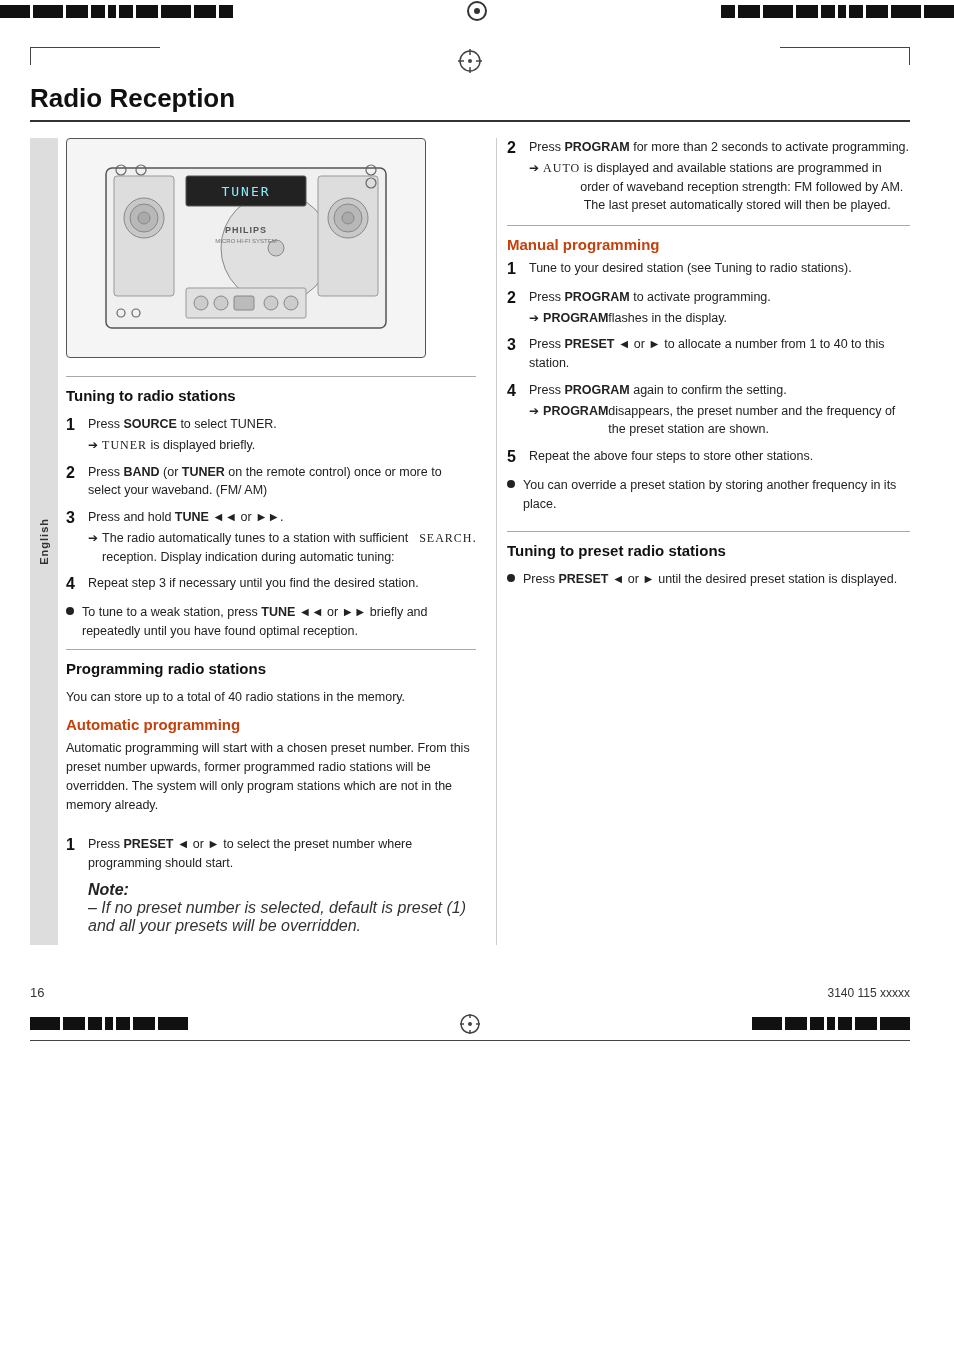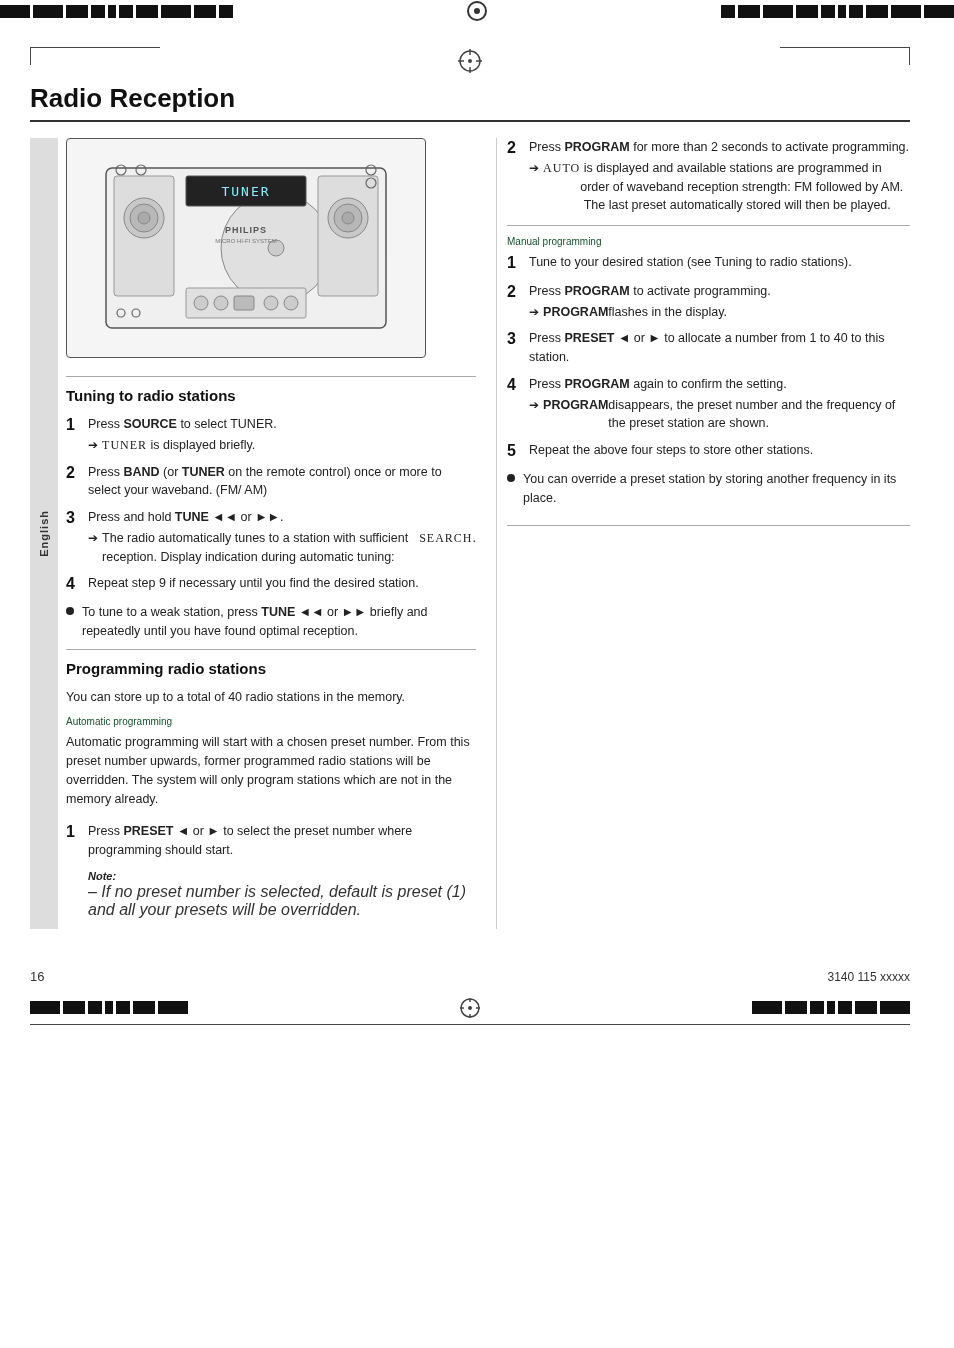--- a/index.html
+++ b/index.html
@@ -128,23 +128,23 @@
       padding-bottom: 3px;
     }
 
     .section-divider {
       border: none;
       border-top: 1px solid #aaa;
       margin-bottom: 10px;
     }
 
     .sub-heading {
-      font-size: 10px;
-      font-weight: normal;
-      color: #14532d;
+      font-size: 15px;
+      font-weight: bold;
+      color: #c2410c;
       margin-bottom: 6px;
       margin-top: 10px;
     }
 
     
     .step {
       display: flex;
       margin-bottom: 8px;
       align-items: flex-start;
     }
@@ -208,21 +208,21 @@
     .note-text {
       font-size: 16px;
       font-style: italic;
       color: #333;
       margin-top: 4px;
     }
 
     .note-label {
       font-weight: bold;
       font-style: italic;
-      font-size: 11px;
+      font-size: 16px;
     }
 
     
     .mono-display {
       font-family: Liberation Serif, serif;
       font-size: 12px;
       letter-spacing: 1px;
     }
 
     
@@ -447,37 +447,37 @@
           <div class="arrow-indent">
             <span class="arrow-symbol">➔</span>
             The radio automatically tunes to a station with sufficient reception. Display indication during automatic tuning: <span class="mono-display">SEARCH</span>.
           </div>
         </div>
       </div>
 
       <div class="step">
         <div class="step-number">4</div>
         <div class="step-content">
-          Repeat step 9 if necessary until you find the desired station.
+          Repeat step 3 if necessary until you find the desired station.
         </div>
       </div>
 
       <div class="bullet-item">
         <div class="bullet-dot"></div>
         <div class="bullet-content">
           To tune to a weak station, press <strong>TUNE ◄◄</strong> or <strong>►►</strong> briefly and repeatedly until you have found optimal reception.
         </div>
       </div>
 
       <hr class="section-divider">
       <div class="section-heading">Programming radio stations</div>
       <p style="font-size:12.5px; line-height:1.5; margin-bottom:10px; color:#222;">You can store up to a total of 40 radio stations in the memory.</p>
 
       <div class="sub-heading">Automatic programming</div>
-      <p style="font-size:12.5px; line-height:1.5; margin-bottom:14px; color:#222;">Automatic programming will start with a chosen preset number. From this preset number upwards, former programmed radio stations will be overridden. The system will only program stations which are not in the memory already.</p>
+      <p style="font-size:12.5px; line-height:1.5; margin-bottom:21px; color:#222;">Automatic programming will start with a chosen preset number. From this preset number upwards, former programmed radio stations will be overridden. The system will only program stations which are not in the memory already.</p>
 
       <div class="step">
         <div class="step-number">1</div>
         <div class="step-content">
           Press <strong>PRESET ◄</strong> or <strong>►</strong> to select the preset number where programming should start.
         </div>
       </div>
 
       <div style="margin-left: 22px; margin-bottom: 10px;">
         <span class="note-label">Note:</span><br>
@@ -544,21 +544,28 @@
           Repeat the above four steps to store other stations.
         </div>
       </div>
 
       <div class="bullet-item">
         <div class="bullet-dot"></div>
         <div class="bullet-content">You can override a preset station by storing another frequency in its place.</div>
       </div>
 
       <hr class="section-divider" style="margin-top:18px;">
-
+      <div class="section-heading">Tuning to preset radio stations</div>
+
+      <div class="bullet-item">
+        <div class="bullet-dot"></div>
+        <div class="bullet-content">
+          Press <strong>PRESET ◄</strong> or <strong>►</strong> until the desired preset station is displayed.
+        </div>
+      </div>
 
     </div>
   </div>
 
   <div class="bottom-bar">
     <div class="page-number">16</div>
     <div class="model-number">3140 115 xxxxx</div>
   </div>
 
   <div class="bottom-decoration">

